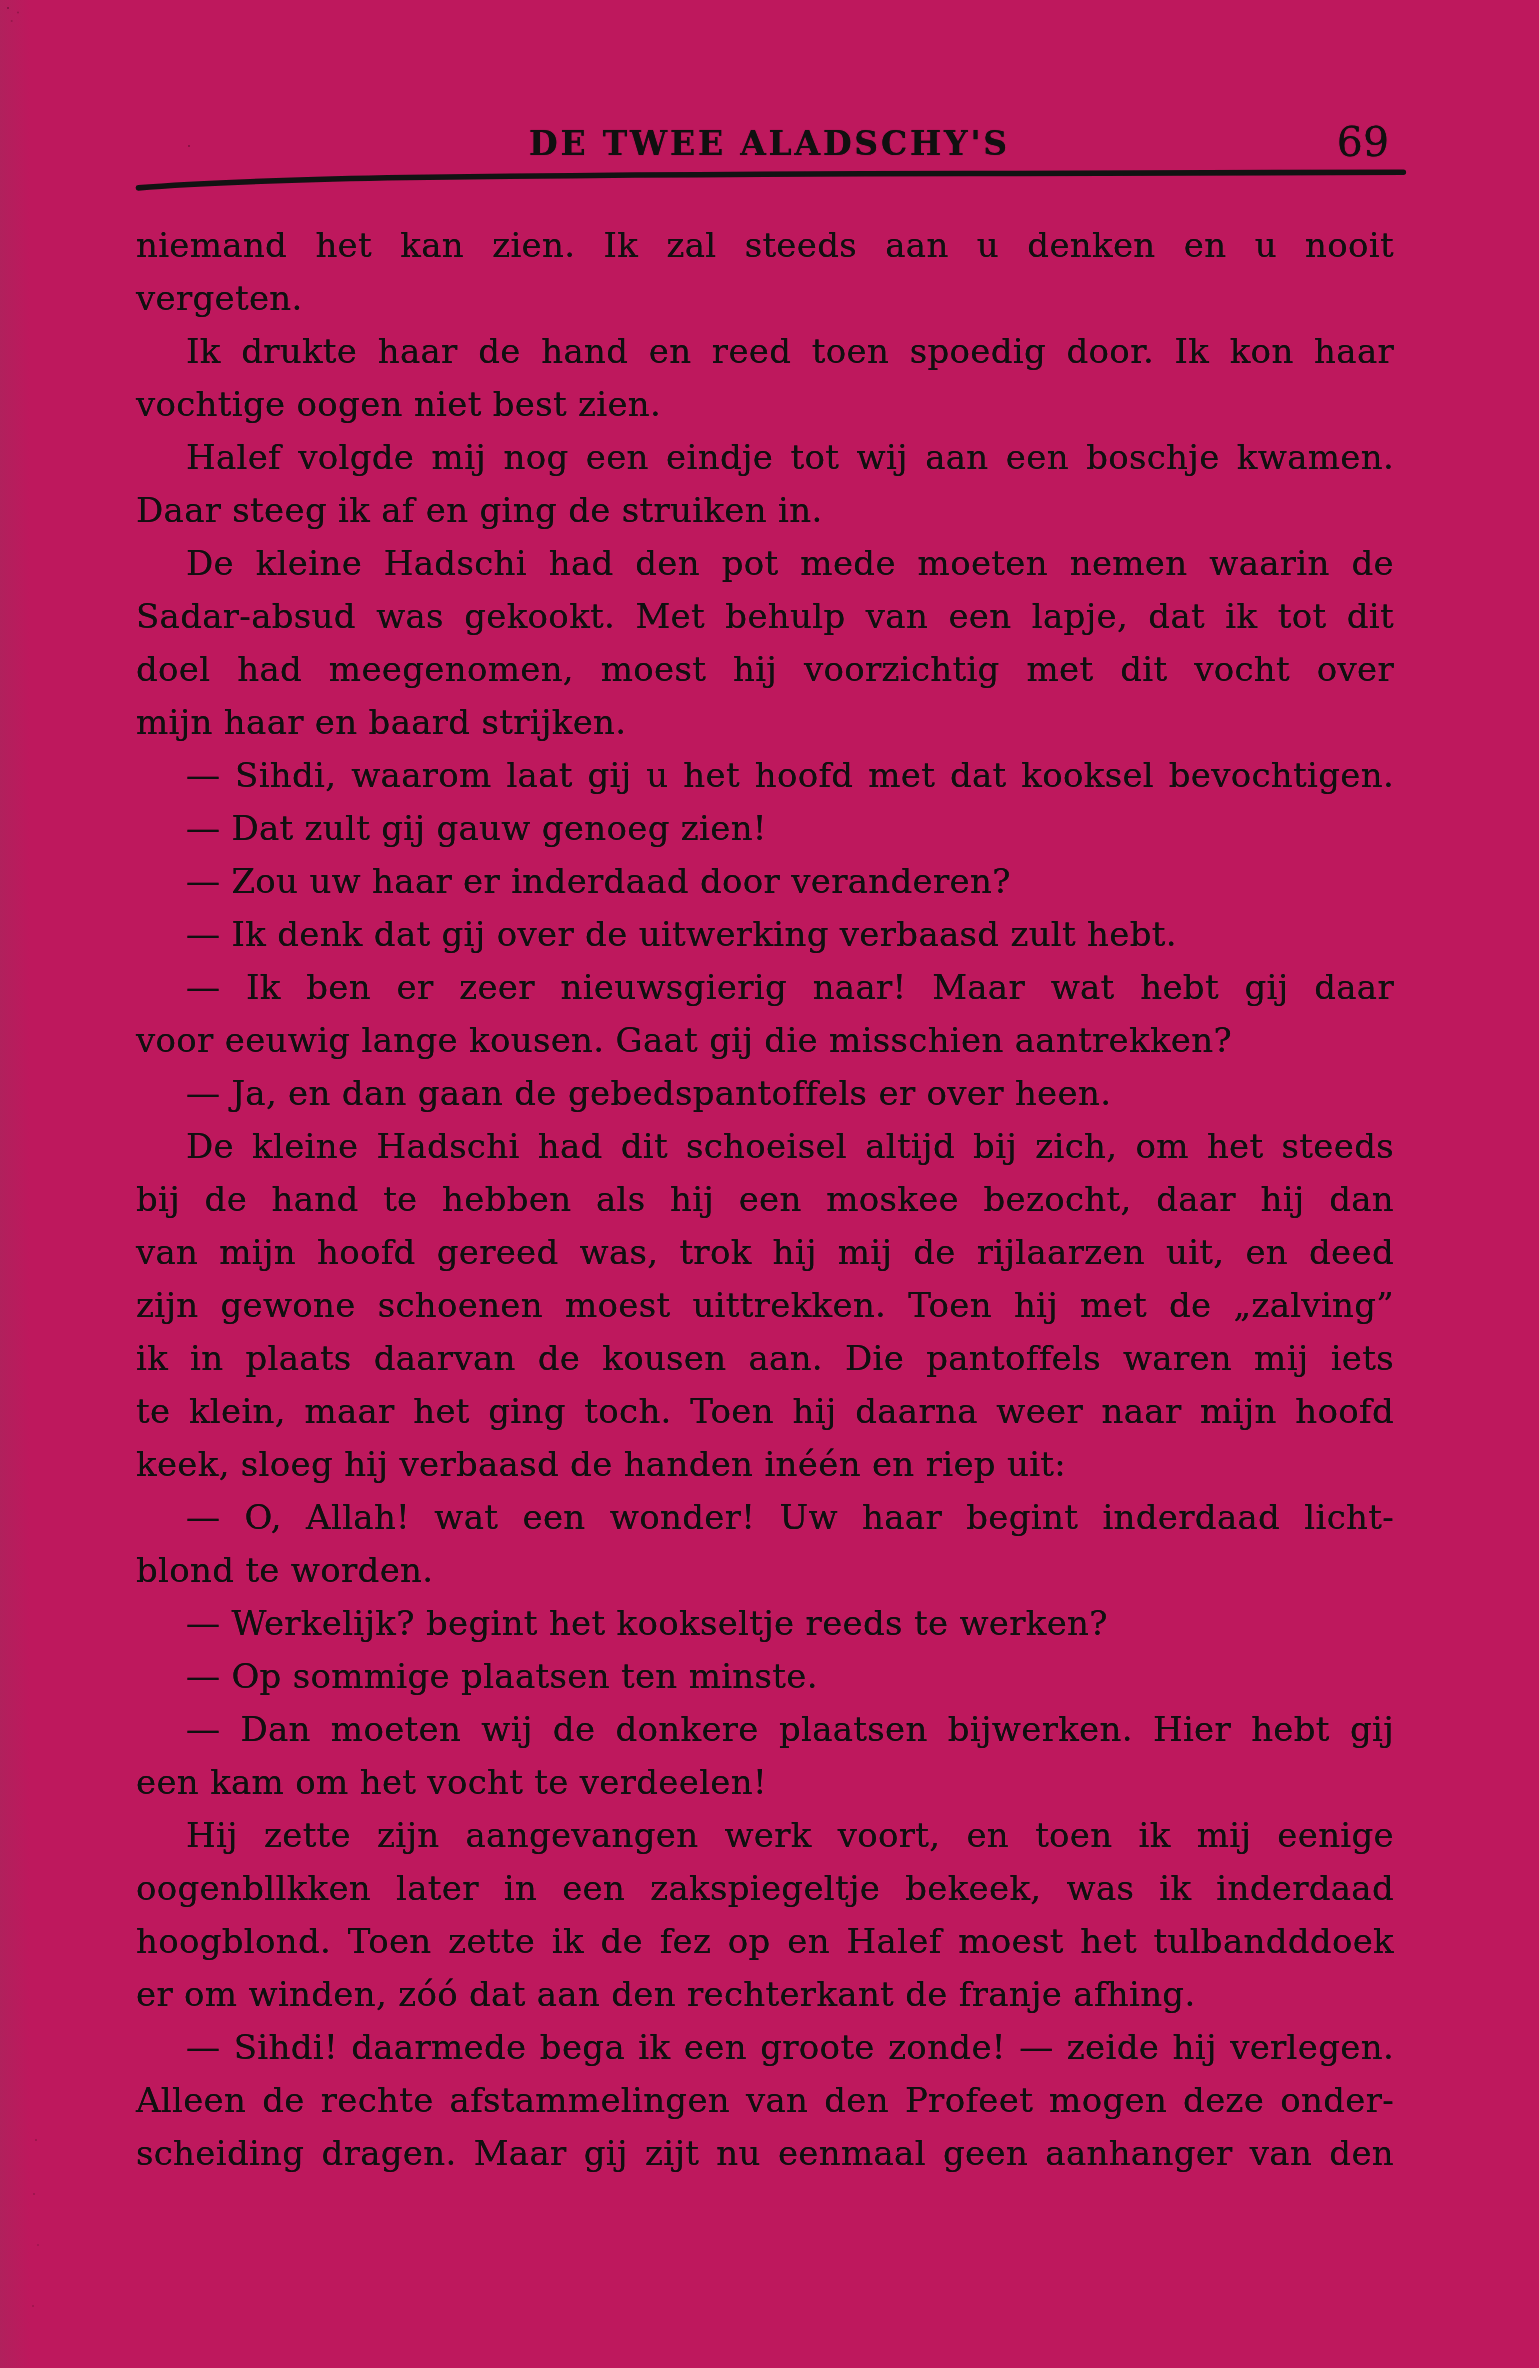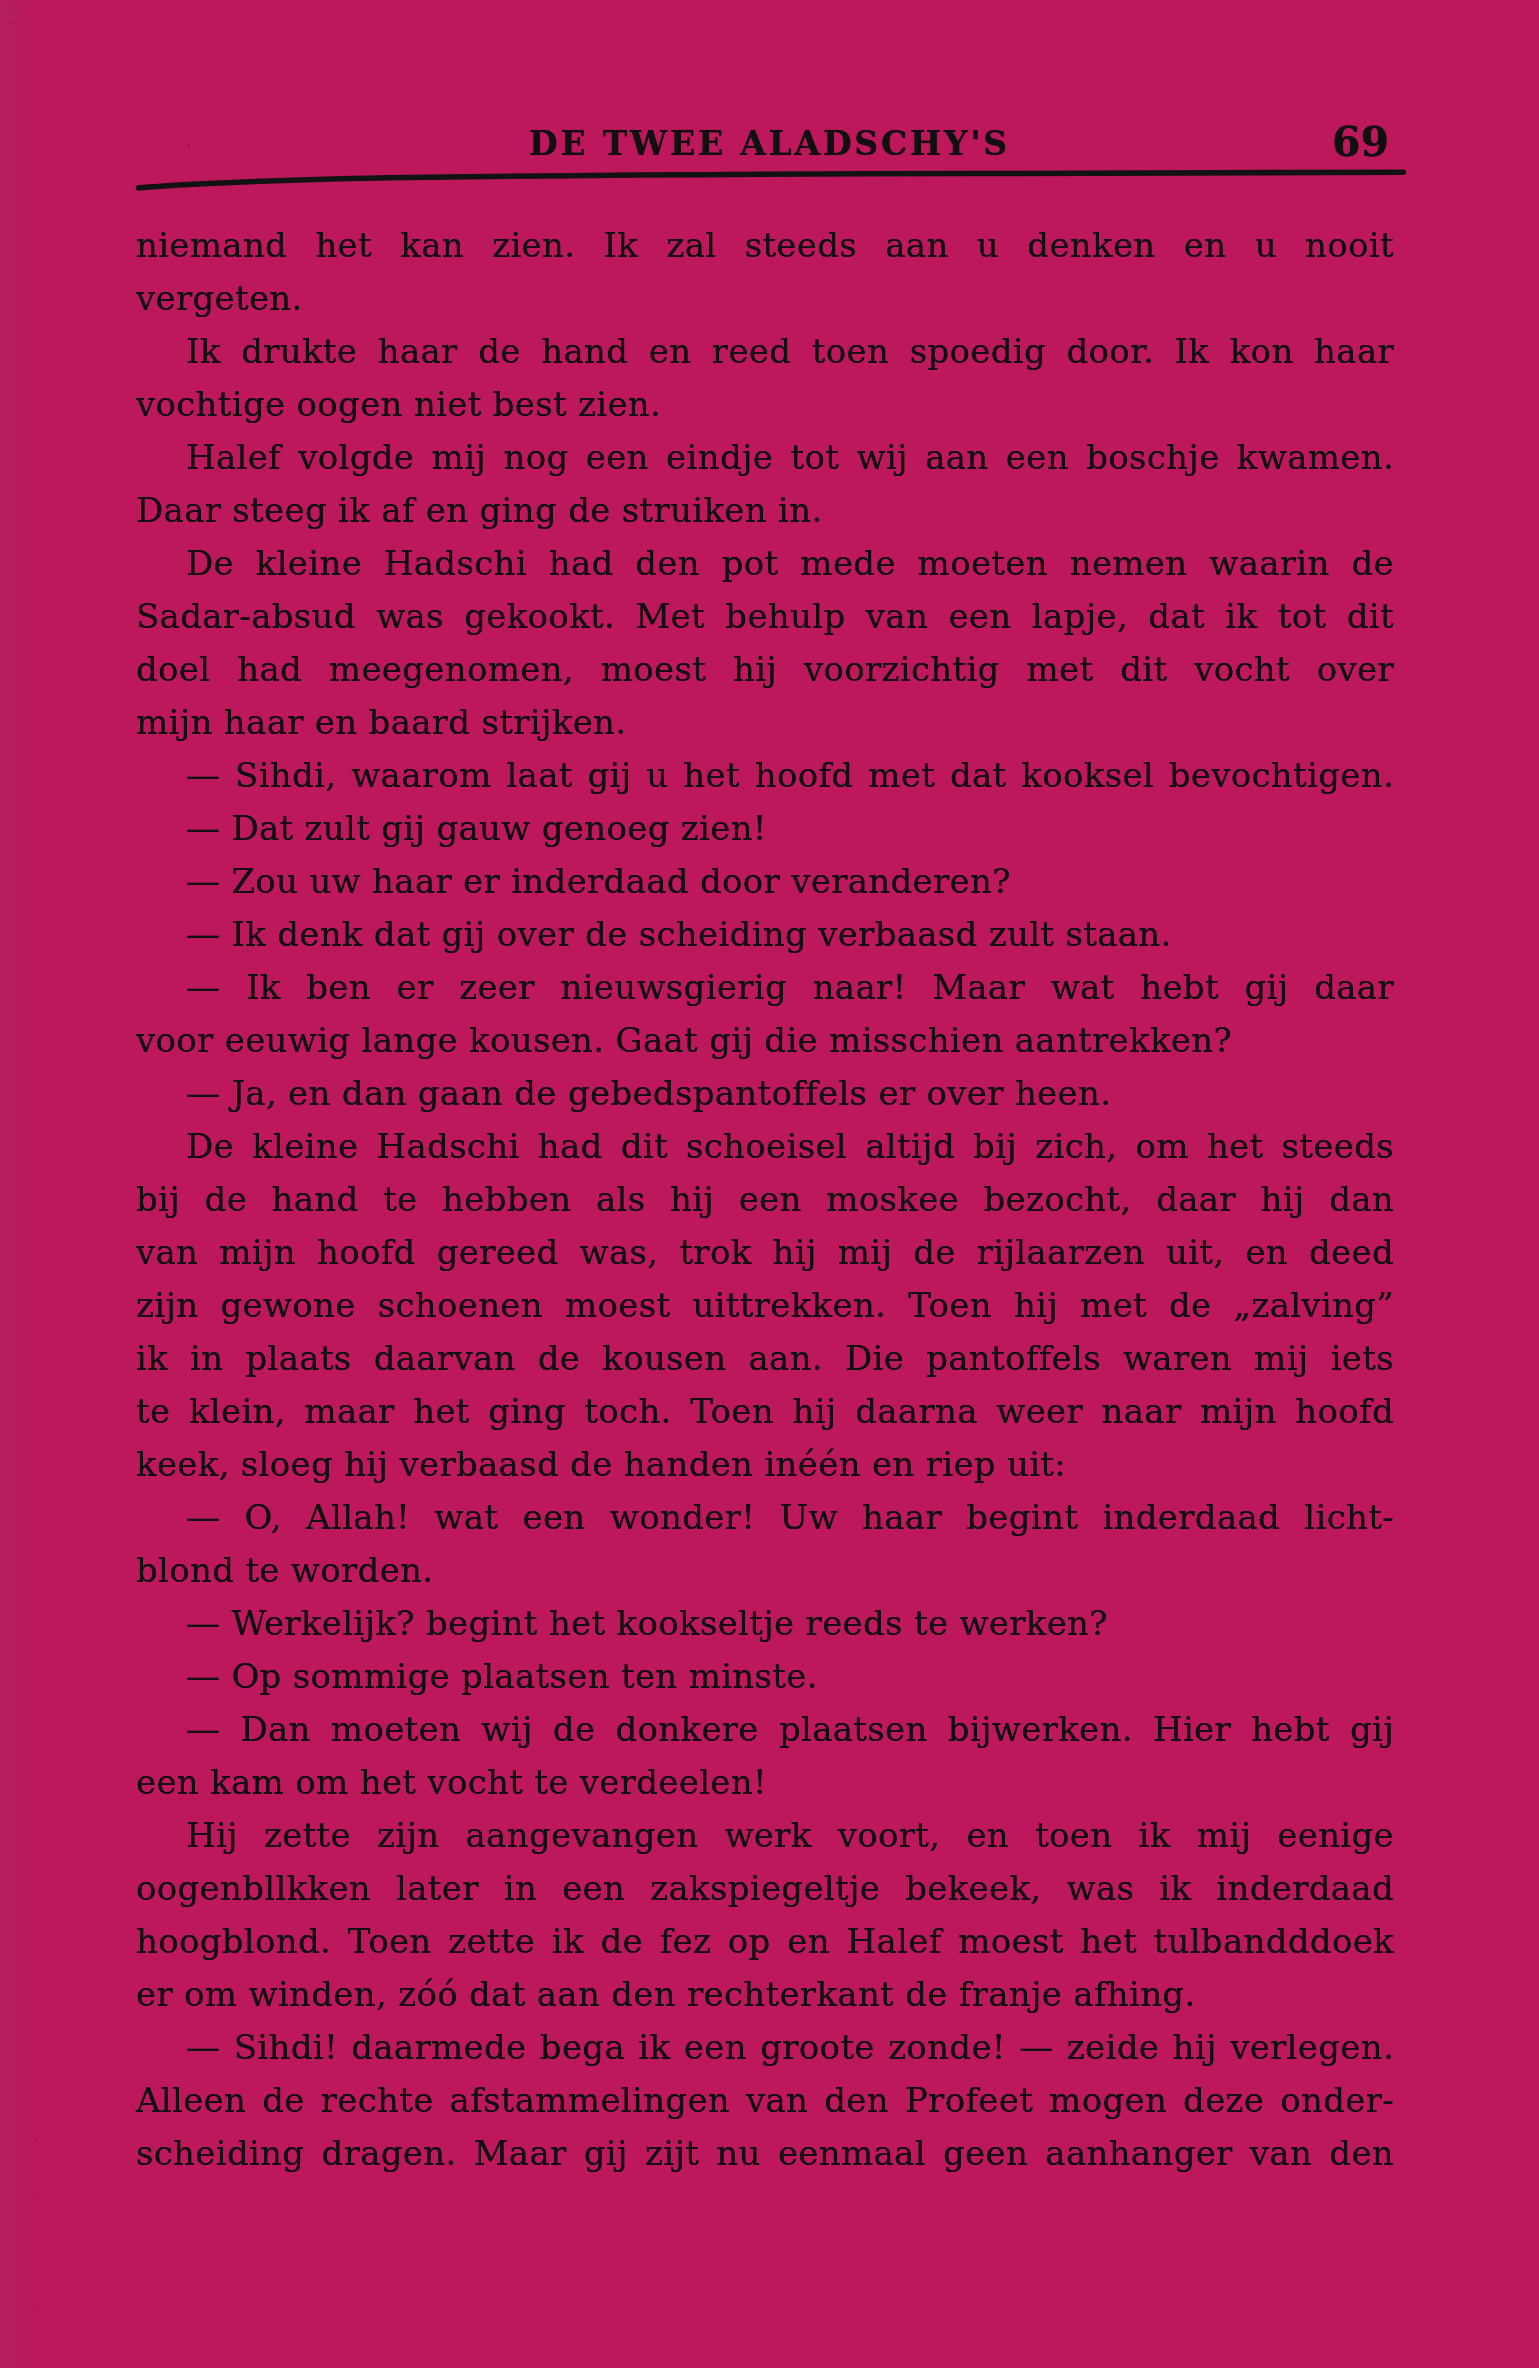--- a/index.html
+++ b/index.html
@@ -60,21 +60,21 @@
     font-weight: bold;
     letter-spacing: 2.8px;
     white-space: nowrap;
     text-shadow: 0 0 0.7px rgba(10,10,10,0.9);
   }
   .page-num {
     position: absolute;
     right: 150px;
     top: -1.8px;
     font-size: 41px;
-    font-weight: bold;
+    font-weight: normal;
     text-shadow: 0 0 0.7px rgba(10,10,10,0.9);
     margin-left: 28px;
   }
   .head-rule {
     position: absolute;
     top: 162px;
     left: 0;
     width: 1539px;
     height: 37px;
     pointer-events: none;
@@ -121,21 +121,21 @@
       <div class="line">vochtige oogen niet best zien.</div>
       <div class="line ind just">Halef volgde mij nog een eindje tot wij aan een boschje kwamen.</div>
       <div class="line">Daar steeg ik af en ging de struiken in.</div>
       <div class="line ind just">De kleine Hadschi had den pot mede moeten nemen waarin de</div>
       <div class="line just">Sadar-absud was gekookt. Met behulp van een lapje, dat ik tot dit</div>
       <div class="line just">doel had meegenomen, moest hij voorzichtig met dit vocht over</div>
       <div class="line">mijn haar en baard strijken.</div>
       <div class="line ind just">— Sihdi, waarom laat gij u het hoofd met dat kooksel bevochtigen.</div>
       <div class="line ind">— Dat zult gij gauw genoeg zien!</div>
       <div class="line ind">— Zou uw haar er inderdaad door veranderen?</div>
-      <div class="line ind">— Ik denk dat gij over de scheiding verbaasd zult staan.</div>
+      <div class="line ind">— Ik denk dat gij over de uitwerking verbaasd zult hebt.</div>
       <div class="line ind just">— Ik ben er zeer nieuwsgierig naar! Maar wat hebt gij daar</div>
       <div class="line">voor eeuwig lange kousen. Gaat gij die misschien aantrekken?</div>
       <div class="line ind">— Ja, en dan gaan de gebedspantoffels er over heen.</div>
       <div class="line ind just">De kleine Hadschi had dit schoeisel altijd bij zich, om het steeds</div>
       <div class="line just">bij de hand te hebben als hij een moskee bezocht, daar hij dan</div>
       <div class="line just">van mijn hoofd gereed was, trok hij mij de rijlaarzen uit, en deed</div>
       <div class="line just">zijn gewone schoenen moest uittrekken. Toen hij met de „zalving”</div>
       <div class="line just">ik in plaats daarvan de kousen aan. Die pantoffels waren mij iets</div>
       <div class="line just">te klein, maar het ging toch. Toen hij daarna weer naar mijn hoofd</div>
       <div class="line">keek, sloeg hij verbaasd de handen inéén en riep uit:</div>

